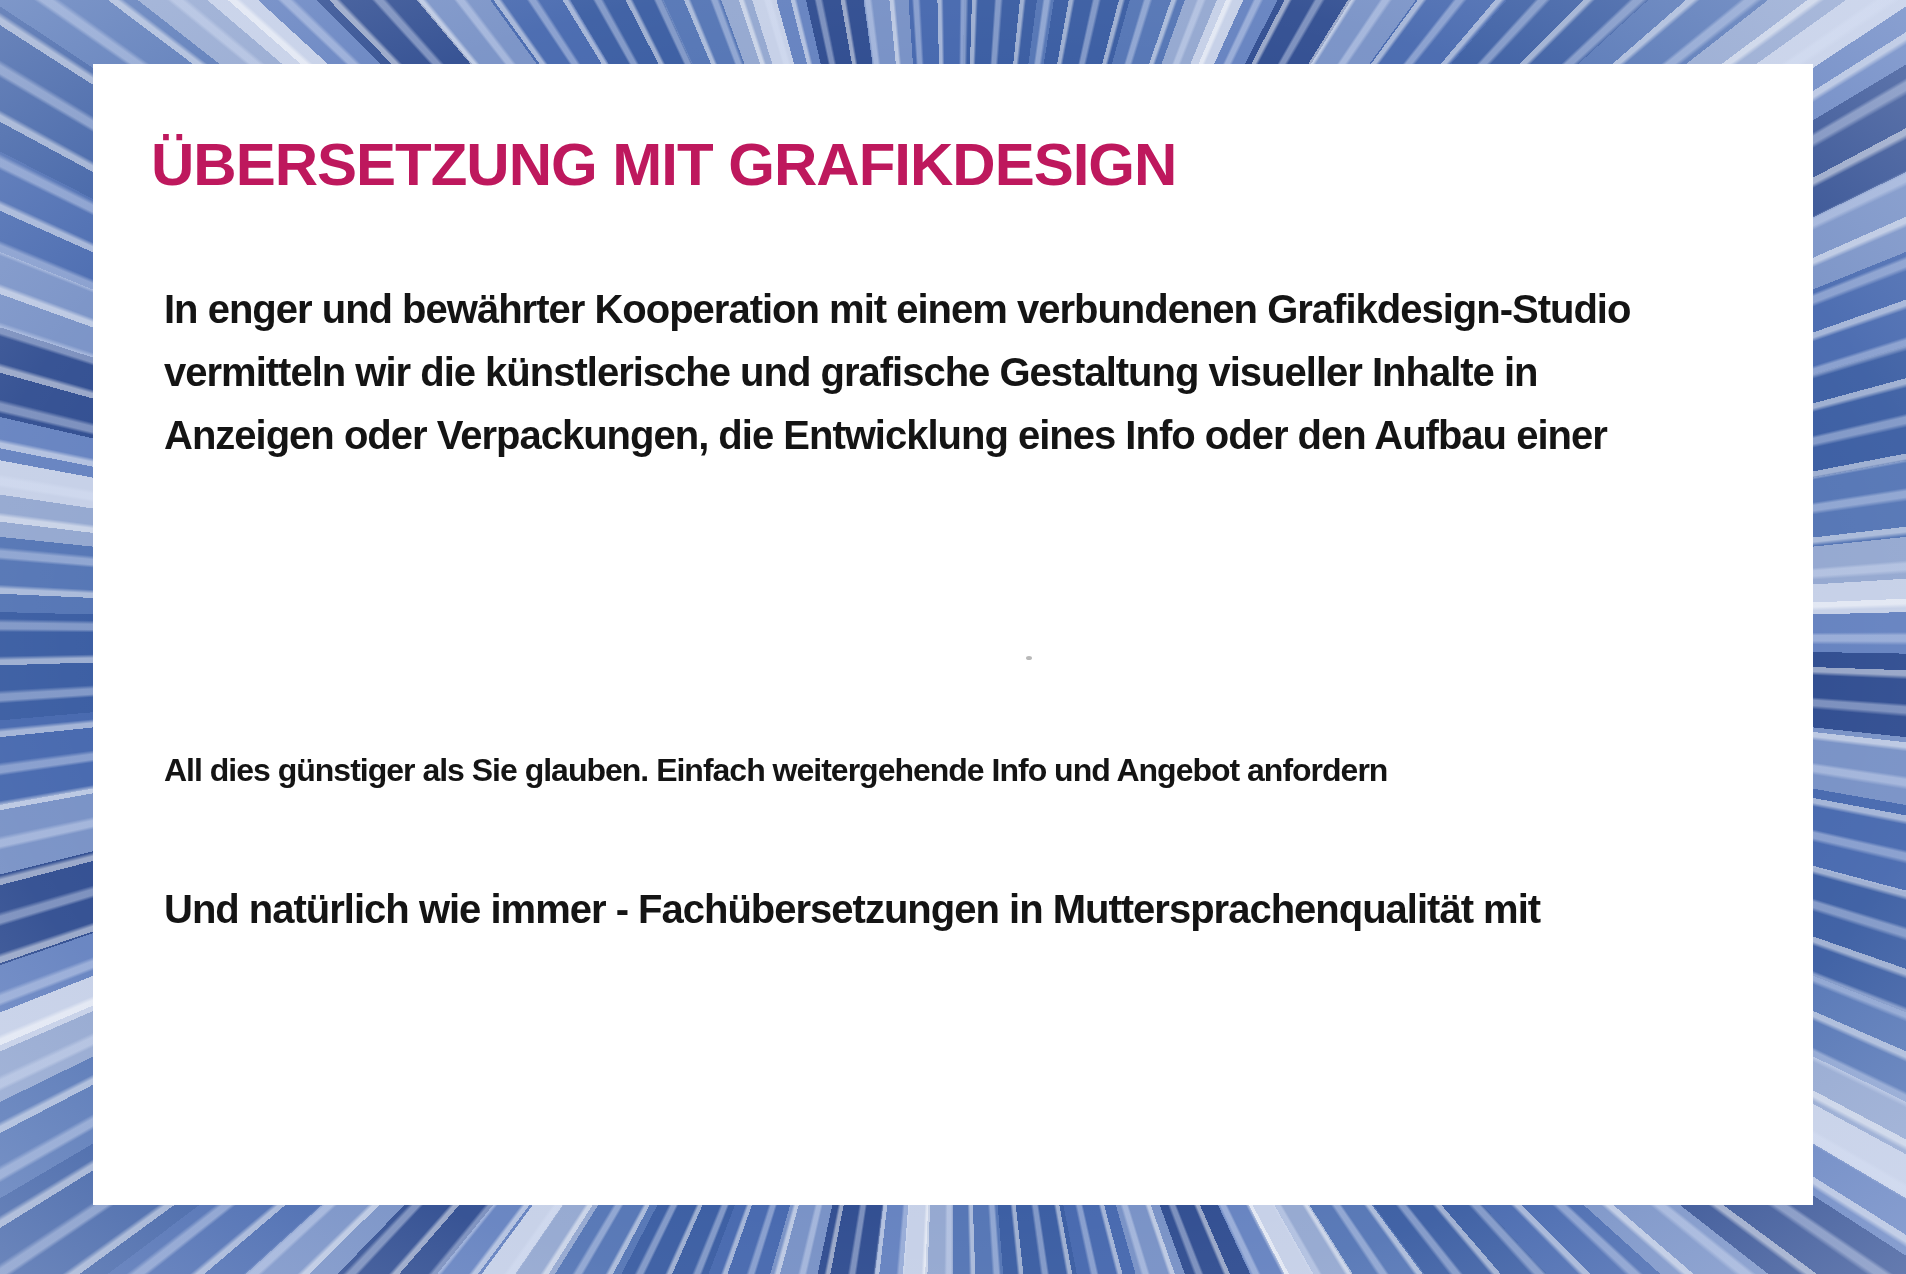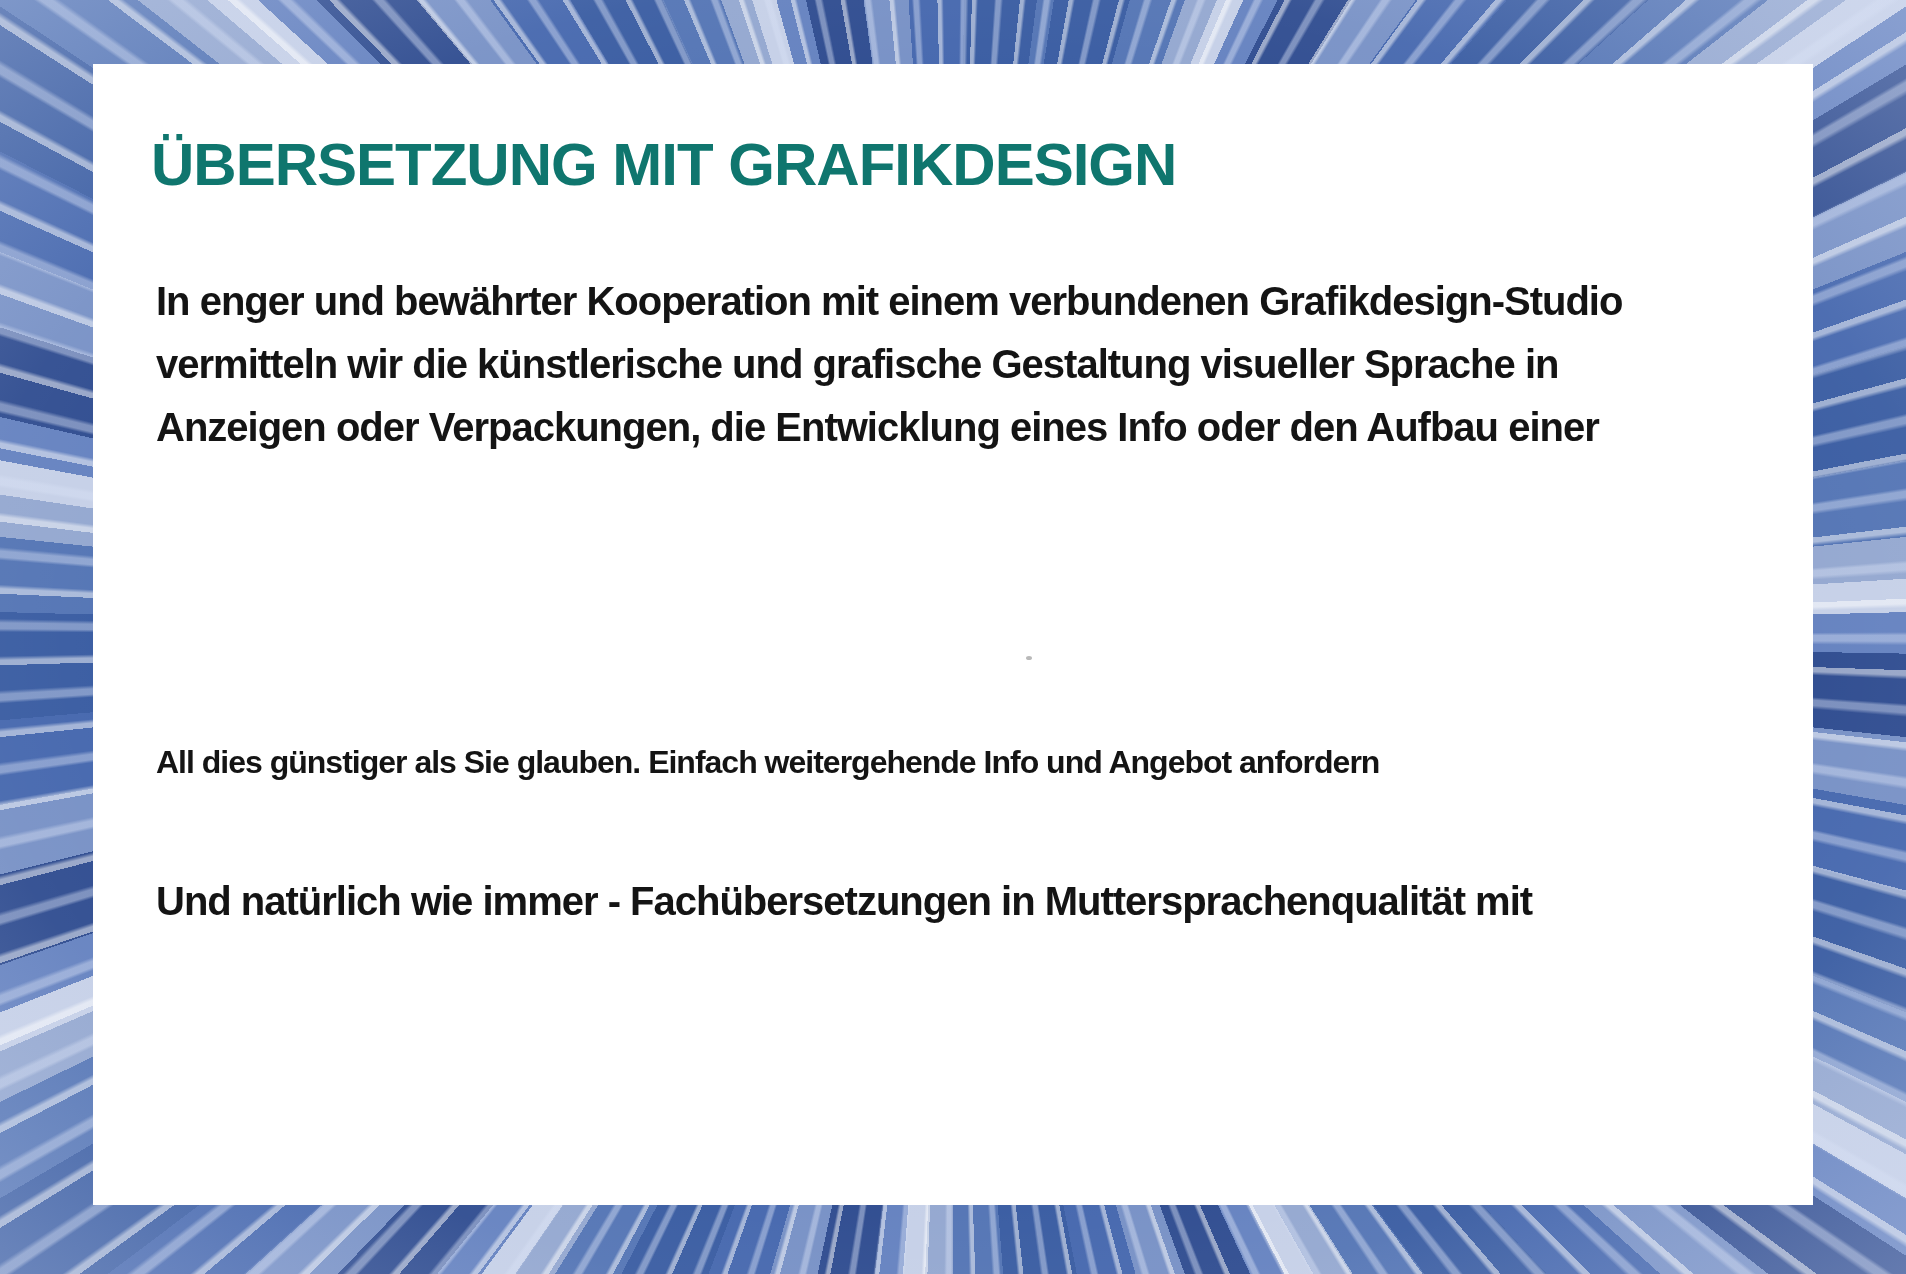--- a/index.html
+++ b/index.html
@@ -51,23 +51,23 @@
   .title {
     position: absolute;
     left: 58px;
     top: 70px;
     margin: 0;
     font-size: 60px;
     line-height: 62px;
     font-weight: bold;
     letter-spacing: -1px;
     white-space: nowrap;
-    color: #0f766e;
+    color: #be185d;
   }
-  .para { position: absolute; left: 55px; margin: 8px; font-weight: bold; color: #141414; }
+  .para { position: absolute; left: 55px; margin: 16px; font-weight: bold; color: #141414; }
   .para .line { white-space: nowrap; }
   .p1 { top: 198px; font-size: 40px; line-height: 63px; letter-spacing: -1px; }
   .p2 { top: 660px; font-size: 32px; line-height: 60px; letter-spacing: -1px; }
   .p3 { top: 797px; font-size: 40px; line-height: 65px; letter-spacing: -1px; }
   .scan-dot {
     position: absolute;
     left: 933px;
     top: 592px;
     width: 6px;
     height: 4px;
@@ -80,21 +80,21 @@
 <body>
 
 <div class="screen">
   <div class="bg"></div>
 
   <div class="card">
     <h1 class="title">ÜBERSETZUNG MIT GRAFIKDESIGN</h1>
 
     <div class="para p1">
       <div class="line">In enger und bewährter Kooperation mit einem verbundenen Grafikdesign-Studio</div>
-      <div class="line">vermitteln wir die künstlerische und grafische Gestaltung visueller Sprache in</div>
+      <div class="line">vermitteln wir die künstlerische und grafische Gestaltung visueller Inhalte in</div>
       <div class="line">Anzeigen oder Verpackungen, die Entwicklung eines Info oder den Aufbau einer</div>
     </div>
 
     <div class="para p2">
       <div class="line">All dies günstiger als Sie glauben. Einfach weitergehende Info und Angebot anfordern</div>
     </div>
 
     <div class="para p3">
       <div class="line">Und natürlich wie immer - Fachübersetzungen in Muttersprachenqualität mit</div>
     </div>

